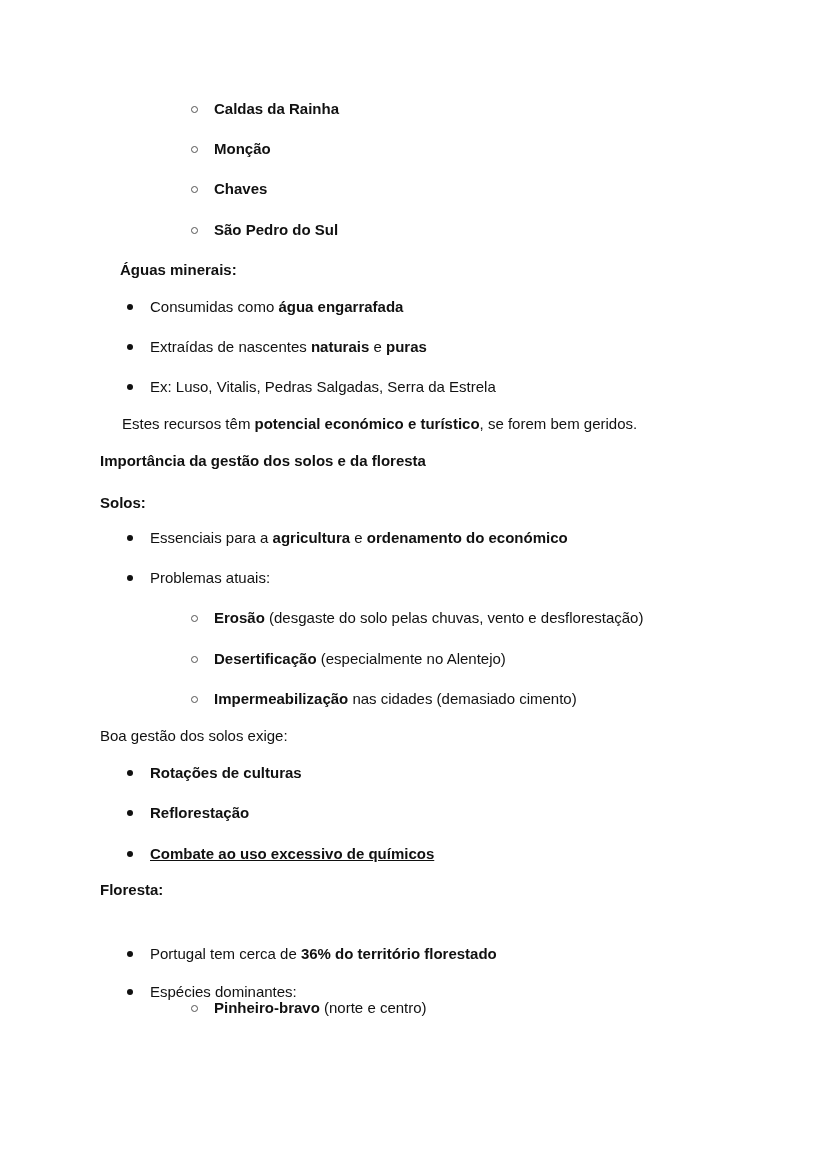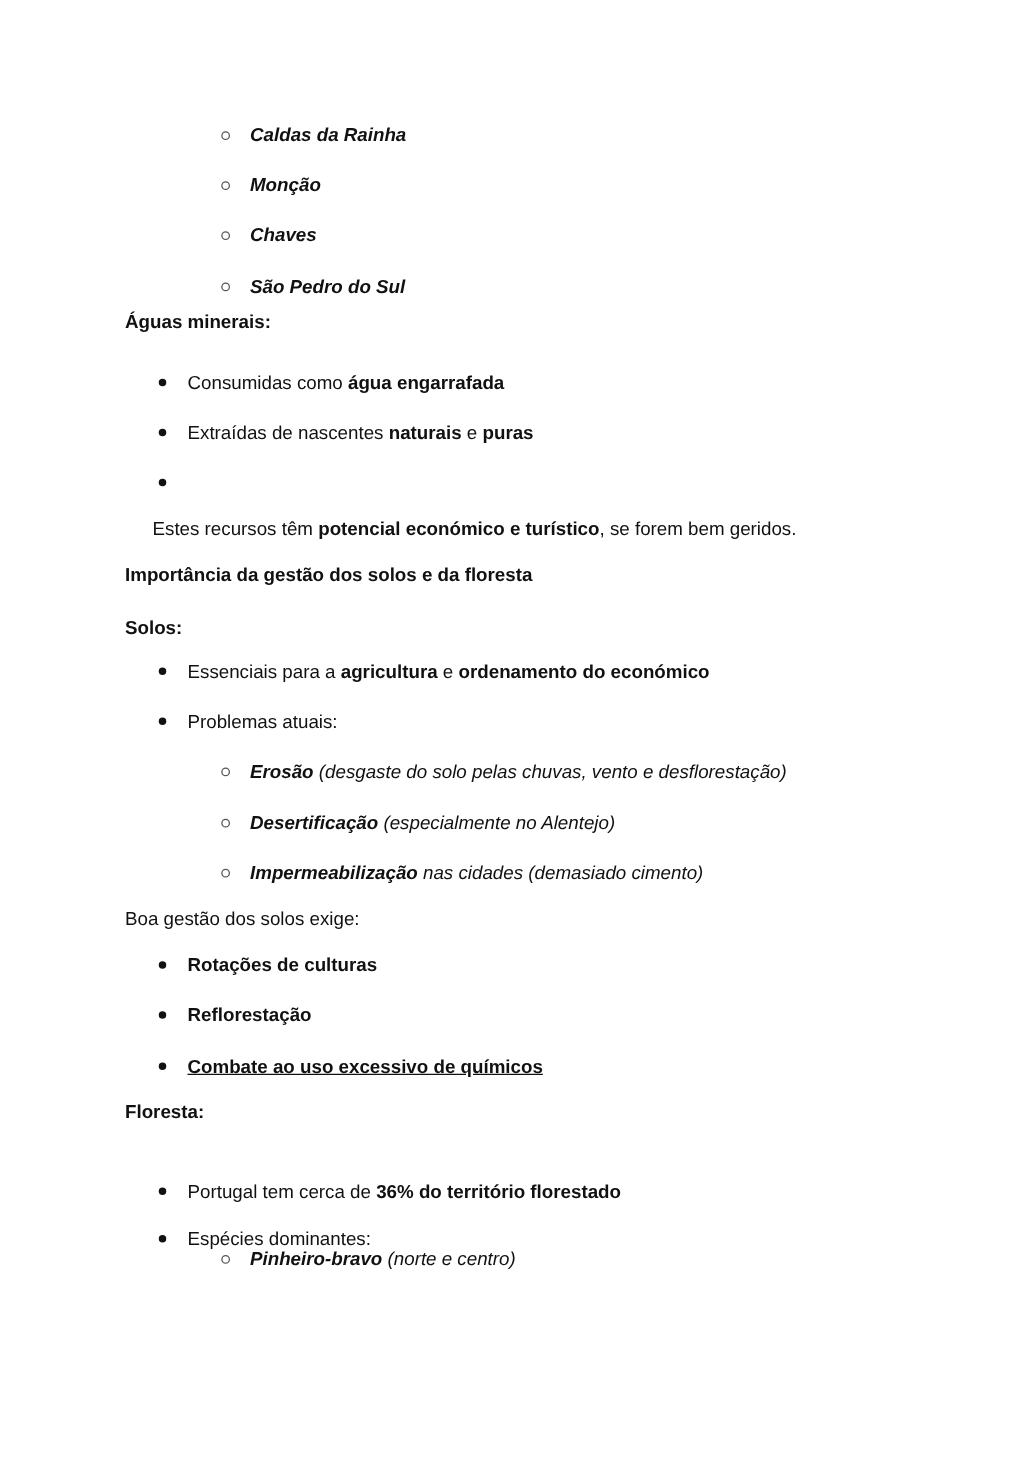--- a/index.html
+++ b/index.html
@@ -1,40 +1,40 @@
 <!DOCTYPE html>
 <html><head>
   <meta charset="utf-8">
   <style>
     html, body { margin:0; padding:0; background:#ffffff; }
     body { width:828px; height:1169px; position:relative; overflow:hidden;
            font-family:"Liberation Sans", sans-serif; font-size:15px; color:#111111; }
     .line { position:absolute; left:0; white-space:nowrap; line-height:20px; height:20px; }
     .lvl0 { left:100px; }
     .lvl1 { left:150px; }
-    .lvl2 { left:200px;font-style:italic; }
+    .lvl2 { left:214px; }
     .bullet { position:absolute; width:20px; text-align:center; }
     .lvl1 .bullet { left:-30px; }
     .lvl2 .bullet { left:-30px; }
     .disc { display:inline-block; width:6px; height:6px; border-radius:50%; background:#111; vertical-align:middle; margin-top:-2px; }
     .circ { display:inline-block; width:5px; height:5px; border-radius:50%; border:1px solid #555; vertical-align:middle; margin-top:-2px; }
     b { font-weight:bold; }
   </style>
 </head>
 <body>
 
 <div id="doc">
     <div class="line lvl2" style="top: 99px;"><span class="bullet"><span class="circ"></span></span><b>Caldas da Rainha</b></div>
     <div class="line lvl2" style="top: 139px;"><span class="bullet"><span class="circ"></span></span><b>Monção</b></div>
     <div class="line lvl2" style="top: 179px;"><span class="bullet"><span class="circ"></span></span><b>Chaves</b></div>
     <div class="line lvl2" style="top: 220px;"><span class="bullet"><span class="circ"></span></span><b>São Pedro do Sul</b></div>
-    <div class="line lvl0" style="top: 248px;"><b>Águas minerais:</b></div>
+    <div class="line lvl0" style="top: 260px; margin-left: 20px;"><b>Águas minerais:</b></div>
     <div class="line lvl1" style="top: 297px;"><span class="bullet"><span class="disc"></span></span><span>Consumidas como </span><b>água engarrafada</b></div>
     <div class="line lvl1" style="top: 337px;"><span class="bullet"><span class="disc"></span></span><span>Extraídas de nascentes </span><b>naturais</b><span> e </span><b>puras</b></div>
-    <div class="line lvl1" style="top: 377px;"><span class="bullet"><span class="disc"></span></span></div>
+    <div class="line lvl1" style="top: 377px;"><span class="bullet"><span class="disc"></span></span><span>Ex: Luso, Vitalis, Pedras Salgadas, Serra da Estrela</span></div>
     <div class="line lvl0" style="top: 414px; margin-left: 22px;"><span>Estes recursos têm </span><b>potencial económico e turístico</b><span>, se forem bem geridos.</span></div>
     <div class="line lvl0" style="top: 451px;"><b>Importância da gestão dos solos e da floresta</b></div>
     <div class="line lvl0" style="top: 493px;"><b>Solos:</b></div>
     <div class="line lvl1" style="top: 528px;"><span class="bullet"><span class="disc"></span></span><span>Essenciais para a </span><b>agricultura</b><span> e </span><b>ordenamento do económico</b></div>
     <div class="line lvl1" style="top: 568px;"><span class="bullet"><span class="disc"></span></span><span>Problemas atuais:</span></div>
     <div class="line lvl2" style="top: 608px;"><span class="bullet"><span class="circ"></span></span><b>Erosão</b><span> (desgaste do solo pelas chuvas, vento e desflorestação)</span></div>
     <div class="line lvl2" style="top: 649px;"><span class="bullet"><span class="circ"></span></span><b>Desertificação</b><span> (especialmente no Alentejo)</span></div>
     <div class="line lvl2" style="top: 689px;"><span class="bullet"><span class="circ"></span></span><b>Impermeabilização</b><span> nas cidades (demasiado cimento)</span></div>
     <div class="line lvl0" style="top: 726px;"><span>Boa gestão dos solos exige:</span></div>
     <div class="line lvl1" style="top: 763px;"><span class="bullet"><span class="disc"></span></span><b>Rotações de culturas</b></div>

